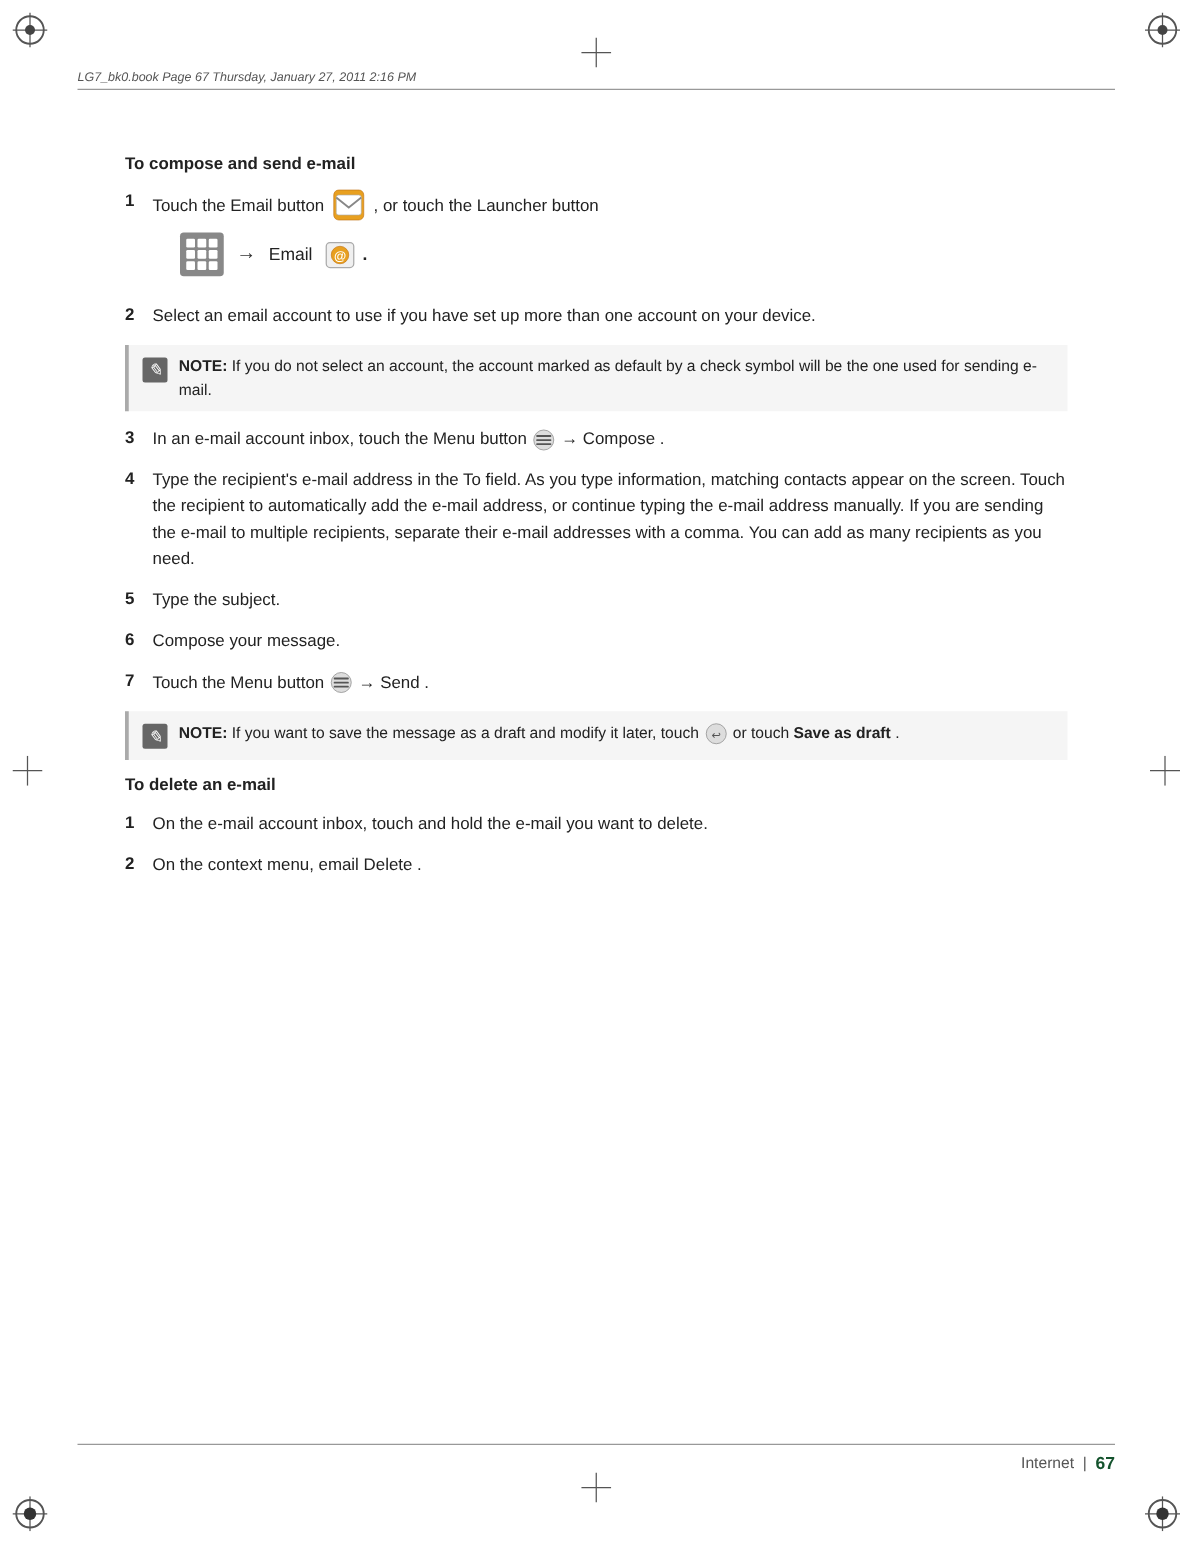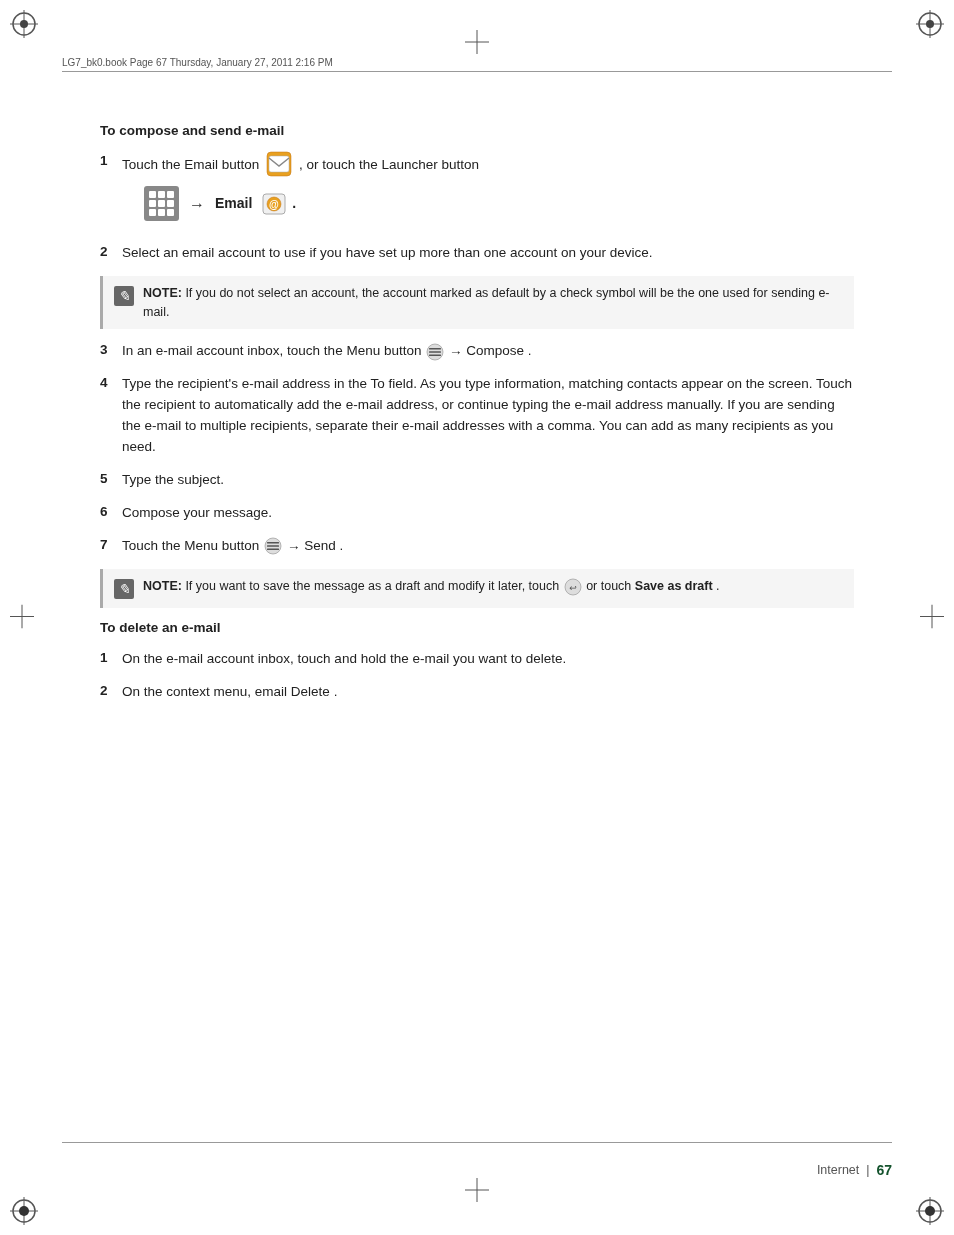--- a/index.html
+++ b/index.html
@@ -32,20 +32,21 @@
       position: absolute;
       top: 57px;
       left: 62px;
       right: 62px;
       display: flex;
       align-items: center;
       font-size: 10px;
       color: #555;
       border-bottom: 1px solid #999;
       padding-bottom: 3px;
+      font-style: italic;
     }
 
     
     .content {
       position: absolute;
       top: 90px;
       left: 100px;
       right: 100px;
       bottom: 90px;
       margin-top: 33px;
@@ -110,21 +111,21 @@
       border-radius: 1px;
     }
     .arrow-right {
       font-size: 16px;
       font-weight: bold;
       color: #333;
       margin: 0 4px;
     }
     .launcher-email-label {
       font-size: 14px;
-      font-weight: bold;
+      font-weight: normal;
     }
     .icon-email-small {
       display: inline-block;
       width: 24px;
       height: 24px;
       vertical-align: middle;
       margin-left: 4px;
     }
     .icon-email-small svg { width: 100%; height: 100%; }
 
@@ -162,21 +163,21 @@
     
     .footer-bar {
       position: absolute;
       bottom: 57px;
       left: 62px;
       right: 62px;
       display: flex;
       justify-content: flex-end;
       align-items: center;
       border-top: 1px solid #999;
-      padding-top: 19px;
+      padding-top: 6px;
       font-size: 12.5px;
       color: #555;
     }
     .footer-bar .page-num {
       font-weight: bold;
       font-size: 14px;
       color: #14532d;
     }
 
     

